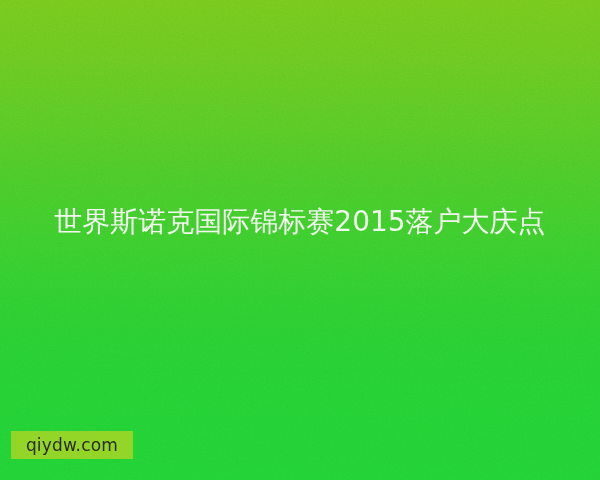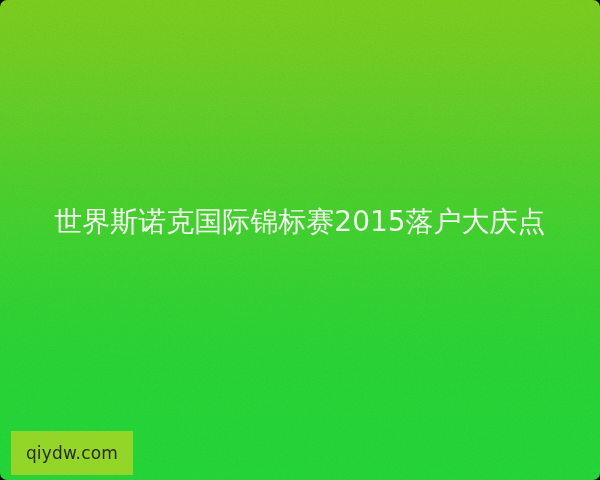--- a/index.html
+++ b/index.html
@@ -6,21 +6,20 @@
     margin: 0;
     padding: 0;
     background: #000;
   }
   #stage {
     position: relative;
     width: 600px;
     height: 480px;
     overflow: hidden;
     font-family: "DejaVu Sans", "Liberation Sans", sans-serif;
-    border-radius: 7px;
   }
 
   
   .bg-gradient {
     position: absolute;
     inset: 0;
     background: linear-gradient(to bottom,
         #74c81c 0%,
         #6cc71f 10%,
         #5ec823 22%,
@@ -66,21 +65,21 @@
   .headline .ln {
     display: block;
   }
 
   
   .watermark {
     position: absolute;
     left: 11px;
     top: 431px;
     width: 122px;
-    height: 44px;
+    height: 28px;
     background: rgba(214, 214, 30, 0.62);
     display: flex;
     align-items: center;
     justify-content: center;
   }
   .watermark-text {
     color: #2b2b20;
     font-size: 17px;
     line-height: 17px;
     letter-spacing: 0.2px;

